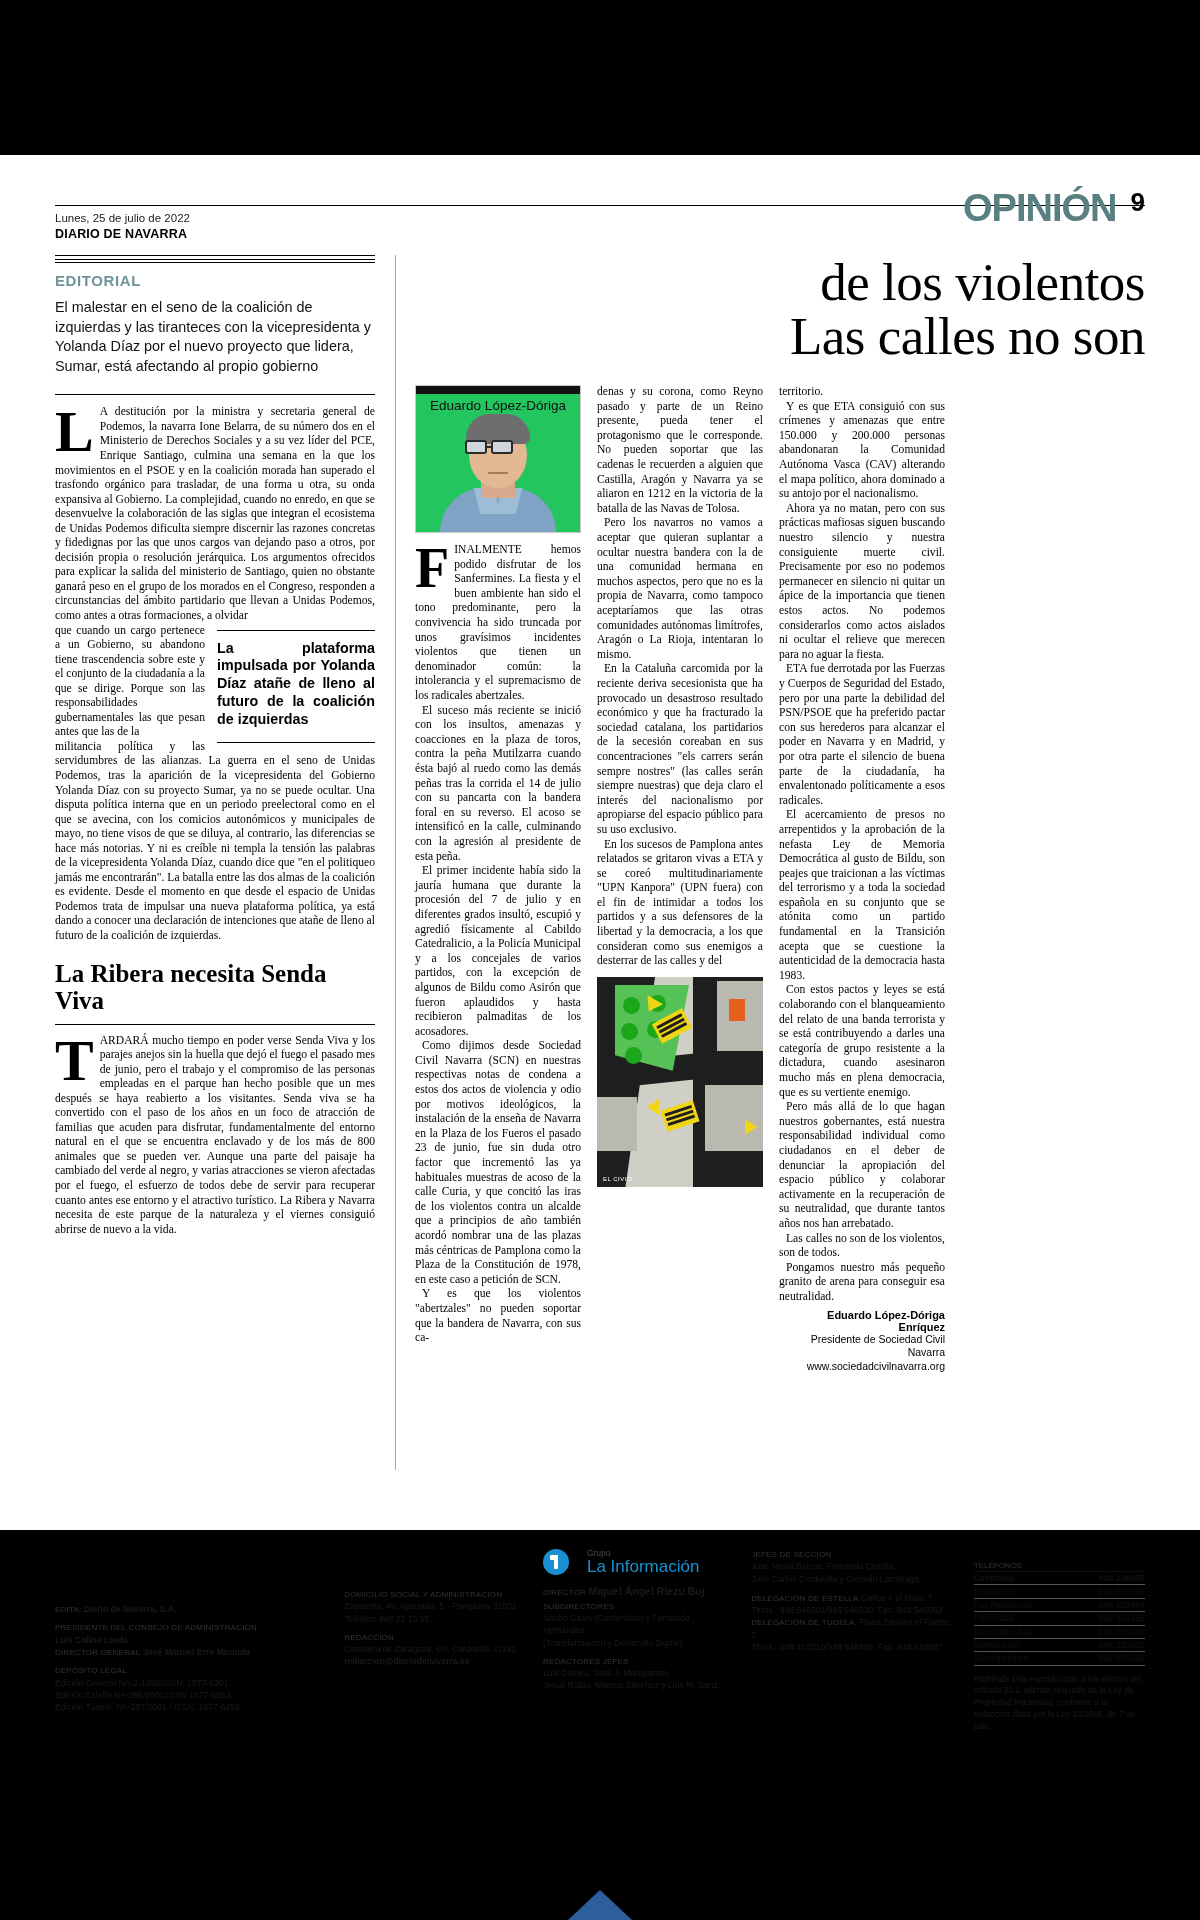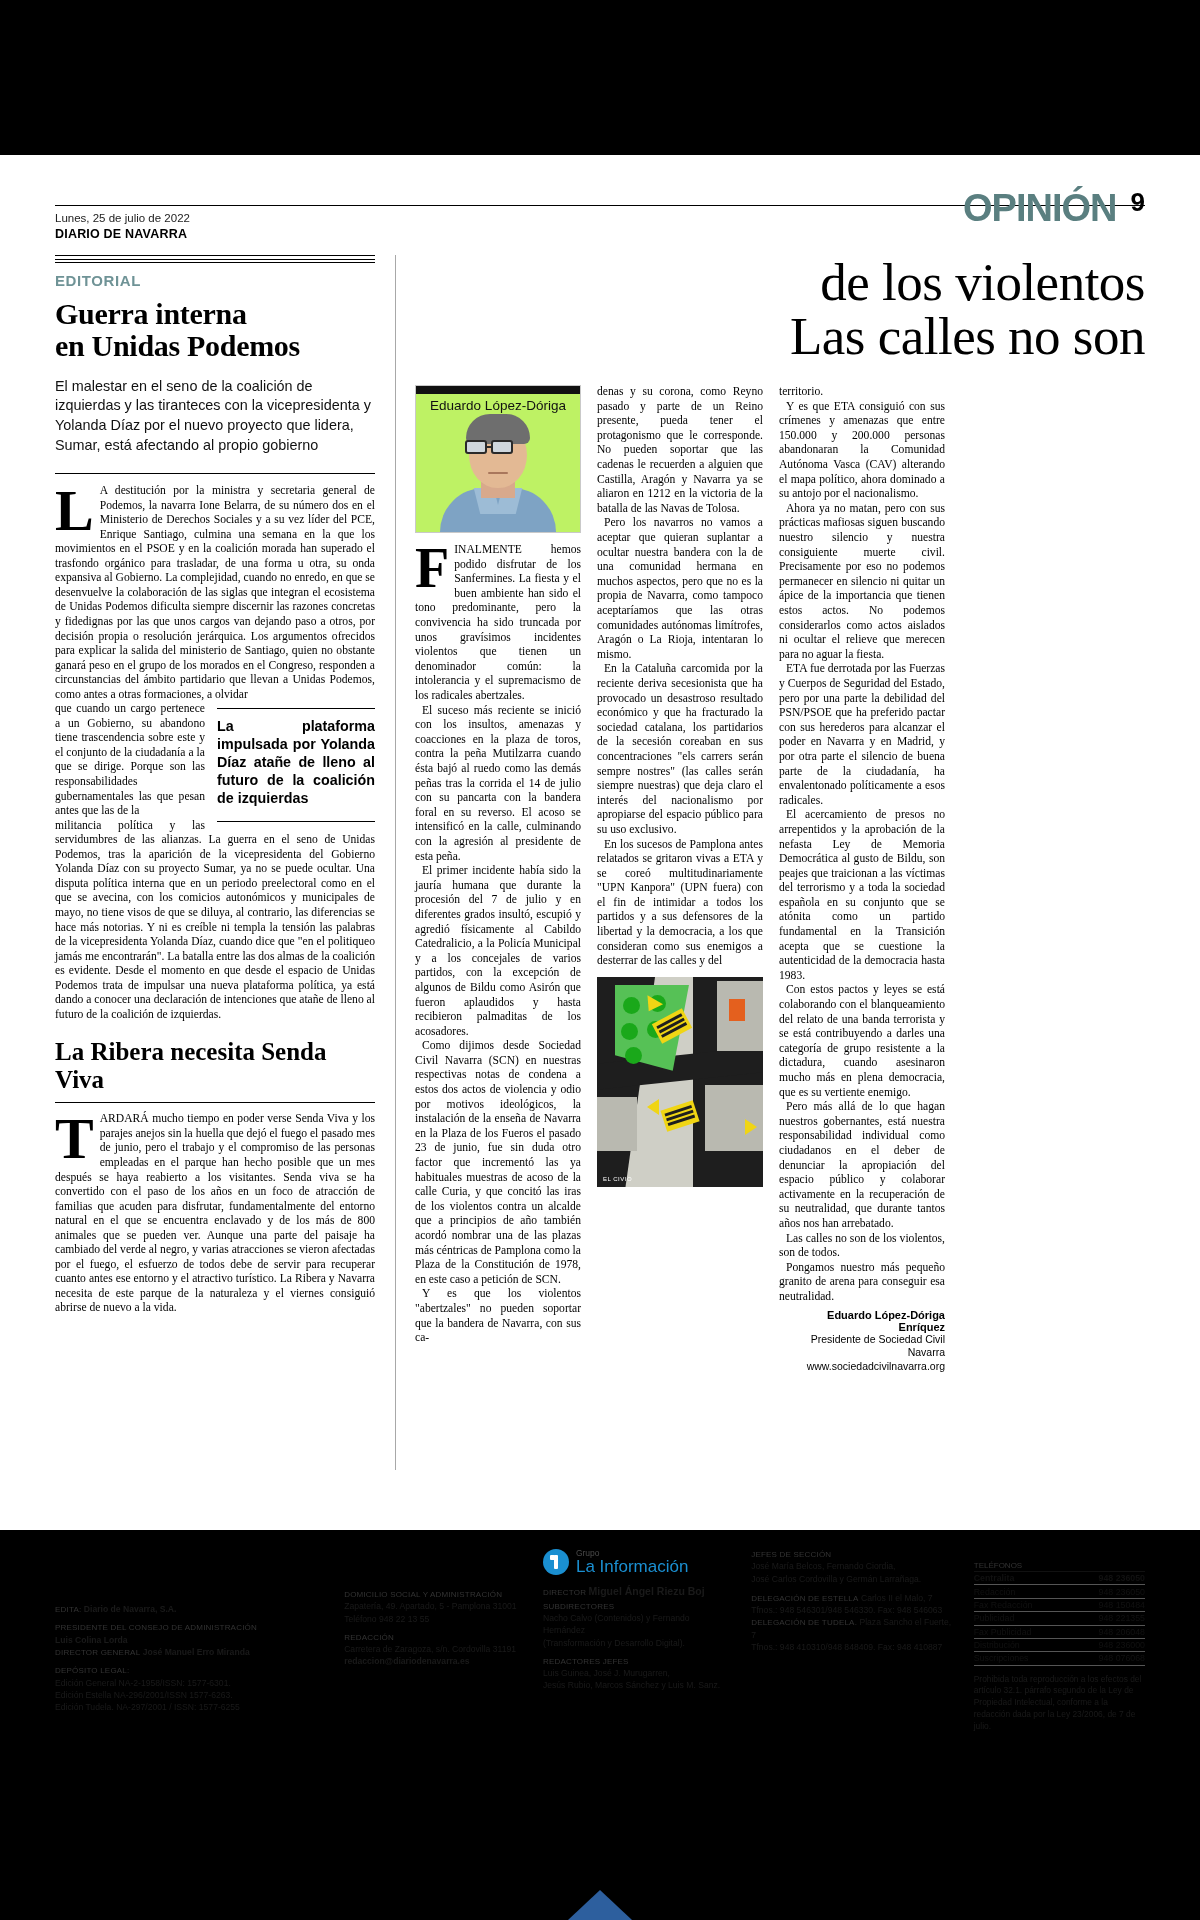--- a/index.html
+++ b/index.html
@@ -131,21 +131,21 @@
   .art-col p {
     font-size:11.6px; line-height:1.26; text-align:justify; color:#000;
     hyphens:auto; text-indent:7px;
   }
   .art-col p.noind { text-indent:0; }
 
   
   .photo-block { width:166px; margin-bottom:10px; }
   .photo-frame {
     width:166px; height:148px; border:1px solid #c9c9c9;
-    background:#bef264; position:relative; overflow:hidden;
+    background:#22c55e; position:relative; overflow:hidden;
   }
   .photo-topbar { position:absolute; left:0; top:0; width:100%; height:8px; background:#111; }
   .photo-name {
     position:absolute; top:12px; left:0; width:100%;
     text-align:center;
     font-family:"Liberation Sans", sans-serif;
     font-size:13.5px; color:#111;
   }
   .portrait {
     position:absolute; left:50%; bottom:0; transform:translateX(-50%);
@@ -255,21 +255,21 @@
   }
   .f-txt {
     font-family:"Liberation Sans", sans-serif;
     font-size:8.6px; line-height:1.42; color:#1a1a1a;
   }
   .f-lbl { font-size:8px; letter-spacing:.2px; color:#333; }
   .f-bold { font-weight:bold; }
   .f-gap { height:7px; }
 
   .grupo {
-    display:flex; align-items:center; gap:7px; margin-bottom:9px;
+    display:flex; align-items:center; gap:18px; margin-bottom:9px;
   }
   .grupo-mark {
     width:26px; height:26px; border-radius:50%; background:#1a8fd1;
     position:relative;
   }
   .grupo-mark::after {
     content:""; position:absolute; left:11px; top:6px;
     width:4px; height:14px; background:#fff; border-radius:1px;
   }
   .grupo-mark::before {
@@ -330,24 +330,20 @@
 
       <div class="editorial">
         <div class="triple-rule">
           <div></div>
             <div></div>
             <div></div>
         </div>
 
         <div class="kicker">EDITORIAL</div>
 
-        <div class="ed-headline">
-          <div>Guerra interna</div>
-          <div>en Unidas Podemos</div>
-        </div>
 
         <div class="ed-standfirst">El malestar en el seno de la coalición de izquierdas y las tiranteces con la vicepresidenta y Yolanda Díaz por el nuevo proyecto que lidera, Sumar, está afectando al propio gobierno</div>
         <div class="rule-thin" style="margin-bottom:10px;"></div>
 
         <div class="ed-body">
           <p class="dropcap">LA destitución por la ministra y secretaria general de Podemos, la navarra Ione Belarra, de su número dos en el Ministerio de Derechos Sociales y a su vez líder del PCE, Enrique Santiago, culmina una semana en la que los movimientos en el PSOE y en la coalición morada han superado el trasfondo orgánico para trasladar, de una forma u otra, su onda expansiva al Gobierno. La complejidad, cuando no enredo, en que se desenvuelve la colaboración de las siglas que integran el ecosistema de Unidas Podemos dificulta siempre discernir las razones concretas y fidedignas por las que unos cargos van dejando paso a otros, por decisión propia o resolución jerárquica. Los argumentos ofrecidos para explicar la salida del ministerio de Santiago, quien no obstante ganará peso en el grupo de los morados en el Congreso, responden a circunstancias del ámbito partidario que llevan a Unidas Podemos, como antes a otras formaciones, a olvidar</p>
 
           <div class="pullquote">La plataforma impulsada por Yolanda Díaz atañe de lleno al futuro de la coalición de izquierdas</div>
 
           <p>que cuando un cargo pertenece a un Gobierno, su abandono tiene trascendencia sobre este y el conjunto de la ciudadanía a la que se dirige. Porque son las responsabilidades gubernamentales las que pesan antes que las de la</p>

